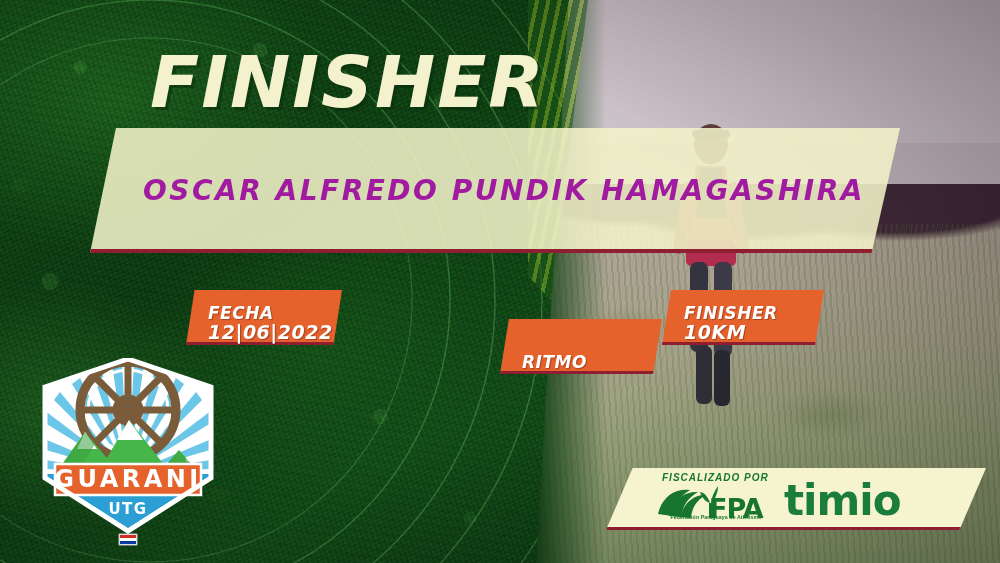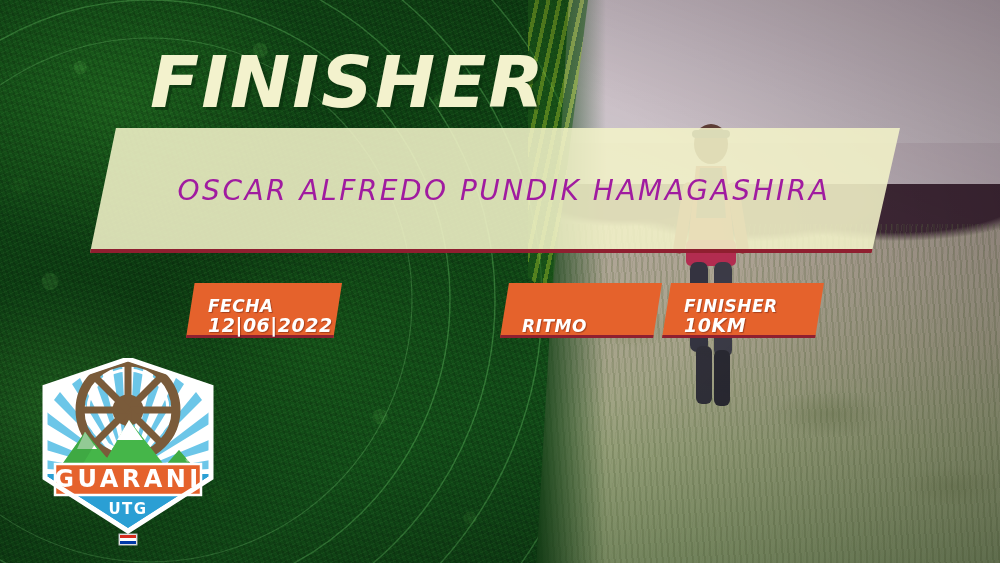--- a/index.html
+++ b/index.html
@@ -131,31 +131,31 @@
   }
   .name-banner-edge::after{
     content:"";
     position:absolute; left:0; bottom:0; width:100%; height:4px;
     background:#8f1f30;
   }
   .name-text{
     position:absolute; left:90px; top:128px; width:810px; height:125px;
     display:flex; align-items:center; justify-content:center;
     color:#a01ba0;
-    font-size:28px; font-weight:normal; font-style:italic;
+    font-size:28px; font-weight:bold; font-style:italic;
     letter-spacing:2.5px;
     font-family:"DejaVu Sans", sans-serif;
     padding-left:18px;
     white-space:nowrap;
   }
 
   
   .stats{ position:absolute; left:0; top:0; width:1000px; height:563px; pointer-events:none; }
   .stat{
-    position:absolute; top:283px; height:55px;
+    position:absolute; top:290px; height:55px;
     pointer-events:auto;
   }
   .stat-shape{
     position:absolute; inset:0;
     background:#e5622c;
     clip-path:polygon(5.5% 0, 100% 0, 94.5% 100%, 0 100%);
   }
   .stat-edge{
     position:absolute; left:0; bottom:0; width:100%; height:55px;
     clip-path:polygon(5.5% 0, 100% 0, 94.5% 100%, 0 100%);
@@ -273,21 +273,21 @@
     <div class="stat" style="left:186px; width:156px;">
       <div class="stat-shape"></div>
       <div class="stat-edge"></div>
       <div class="stat-txt">
         <span class="stat-label">FECHA</span>
         <span class="stat-value">12|06|2022</span>
       </div>
     </div>
 
 
-    <div class="stat" style="left:500px; width:162px;">
+    <div class="stat" style="left:500px; width:162px;margin-top:29px;">
       <div class="stat-shape"></div>
       <div class="stat-edge"></div>
       <div class="stat-txt">
         <span class="stat-label">RITMO</span>
       </div>
     </div>
 
     <div class="stat" style="left:662px; width:162px;">
       <div class="stat-shape"></div>
       <div class="stat-edge"></div>
@@ -388,14 +388,38 @@
     <g>
       <rect x="86" y="176" width="18" height="11" fill="#ffffff" stroke="#b9bdc0" stroke-width="1"></rect>
       <rect x="87" y="177" width="16" height="3" fill="#d52b1e"></rect>
       <rect x="87" y="180" width="16" height="3" fill="#ffffff"></rect>
       <rect x="87" y="183" width="16" height="3" fill="#0038a8"></rect>
     </g>
 
     <path d="M95 1 L178 29 L178 120 L95 173 L12 120 L12 29 Z" fill="none" stroke="#ffffff" stroke-width="5"></path>
   </svg>
 
+  <div class="sponsor">
+    <div class="sponsor-shape"></div>
+    <div class="sponsor-edge"></div>
+
+    <div class="fiscal">FISCALIZADO POR</div>
+
+    <svg class="fpa-wrap" viewBox="0 0 115 44">
+      <g fill="#17752f">
+        <path d="M2 30 C6 12, 20 4, 34 6 C24 12, 18 20, 16 32 Z"></path>
+        <path d="M13 32 C17 15, 29 7, 42 8 C32 14, 27 21, 25 33 Z"></path>
+        <path d="M24 33 C28 18, 39 10, 50 11 C41 16, 36 23, 35 34 Z"></path>
+      </g>
+      <g fill="#17752f">
+        <path d="M44 8 C46 14, 50 18, 54 19 C52 13, 49 9, 44 8 Z"></path>
+        <path d="M62 2 C58 8, 55 14, 55 20 C59 15, 62 9, 62 2 Z"></path>
+        <path d="M53 19 C53 25, 53 30, 53 34 L57 34 C57 29, 57 24, 57 19 Z"></path>
+      </g>
+      <text x="53" y="34" font-family="DejaVu Sans, sans-serif" font-size="27" font-weight="bold" fill="#17752f" letter-spacing="-1">FPA</text>
+    </svg>
+
+    <div class="fpa-sub">Federación Paraguaya de Atletismo</div>
+
+    <div class="timio">timio</div>
+  </div>
 
 </div>
 
 </body></html>

